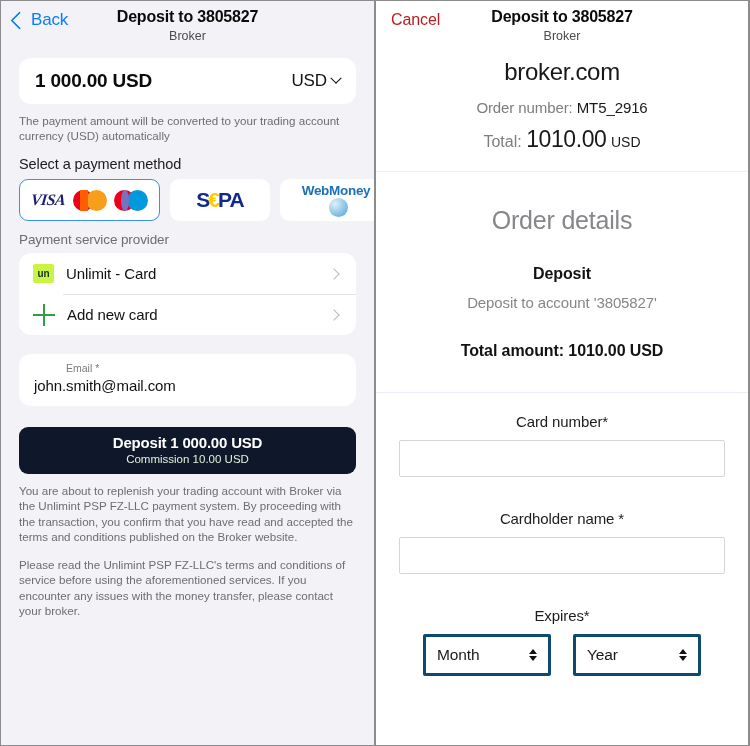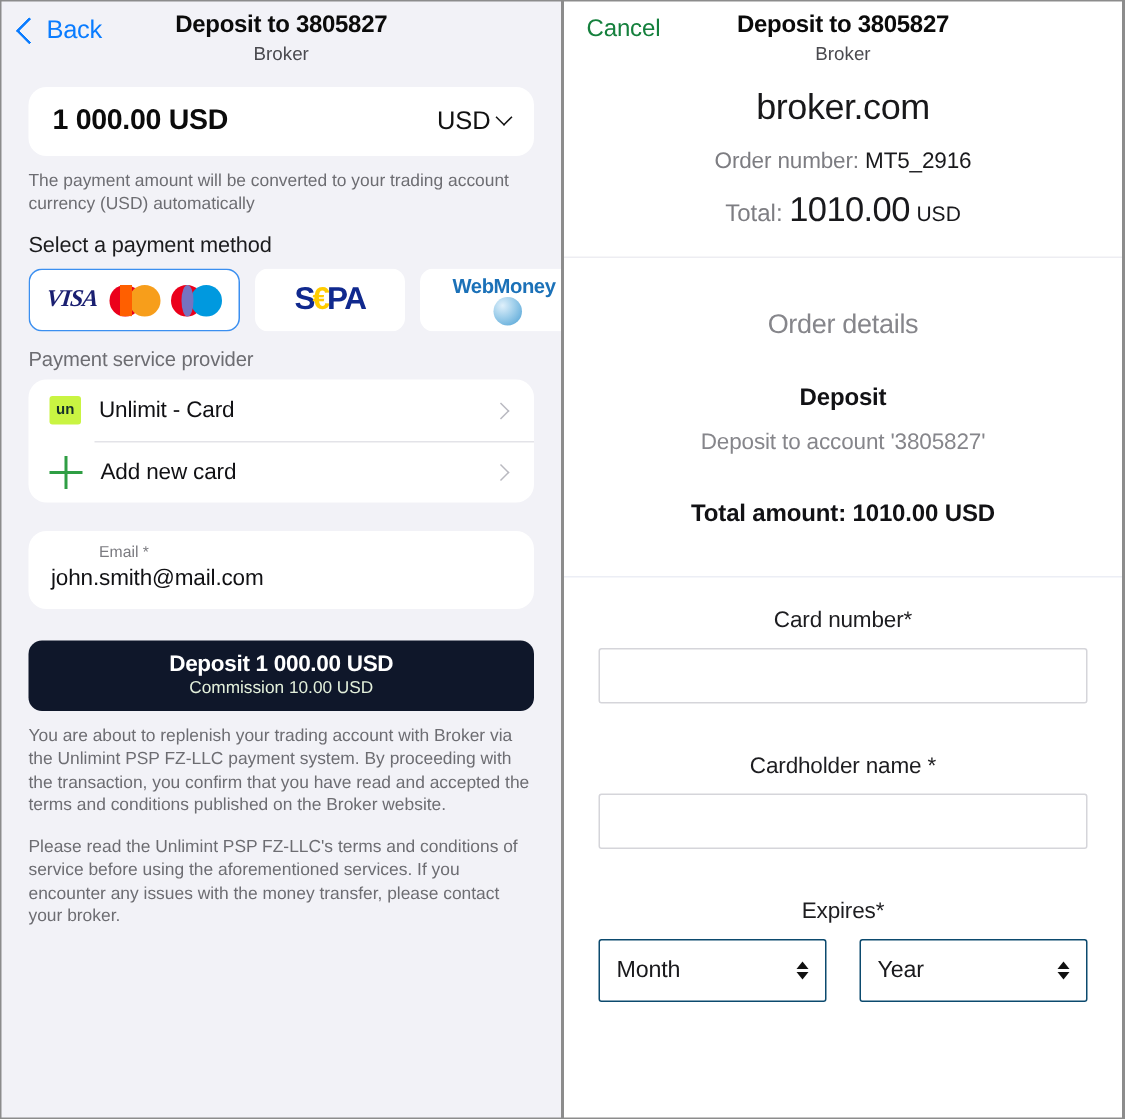--- a/index.html
+++ b/index.html
@@ -333,21 +333,21 @@
   
   .r-header {
     position: relative;
     height: 44px;
     padding-top: 6px;
     box-sizing: border-box;
   }
   .cancel-btn {
     position: absolute;
     left: 15px; top: 10px;
-    color: #15803d;
+    color: #b91c1c;
     font-size: 16px;
     letter-spacing: -0.1px;
     cursor: pointer;
   }
   .r-merchant {
     text-align: center;
     font-size: 24px;
     color: #18181a;
     margin-top: 13px;
     letter-spacing: -0.3px;
@@ -377,21 +377,21 @@
   }
   .divider {
     height: 1px;
     background: #ededf2;
     margin-top: 18px;
   }
   .divider.light { background: #eceef5; }
 
   .od-title {
     text-align: center;
-    font-size: 18px;
+    font-size: 25px;
     color: #86868b;
     margin-top: 34px;
     letter-spacing: -0.2px;
   }
   .od-kind {
     text-align: center;
     font-size: 16px;
     font-weight: bold;
     color: #121215;
     margin-top: 30px;
@@ -438,23 +438,23 @@
   .field-block { margin-top: 33px; }
   .field-block:first-child { margin-top: 0; }
 
   .expiry-row {
     display: flex;
     justify-content: center;
     gap: 22px;
     margin-top: 10px;
   }
   .sel-box {
-    width: 152px;
+    width: 128px;
     height: 42px;
-    border: 1px solid #0c4a6e;
+    border: 3px solid #0c4a6e;
     border-radius: 2px;
     background: #fff;
     display: flex;
     align-items: center;
     padding: 0 11px;
     box-sizing: border-box;
     cursor: pointer;
   }
   .sel-text {
     flex: 1;

